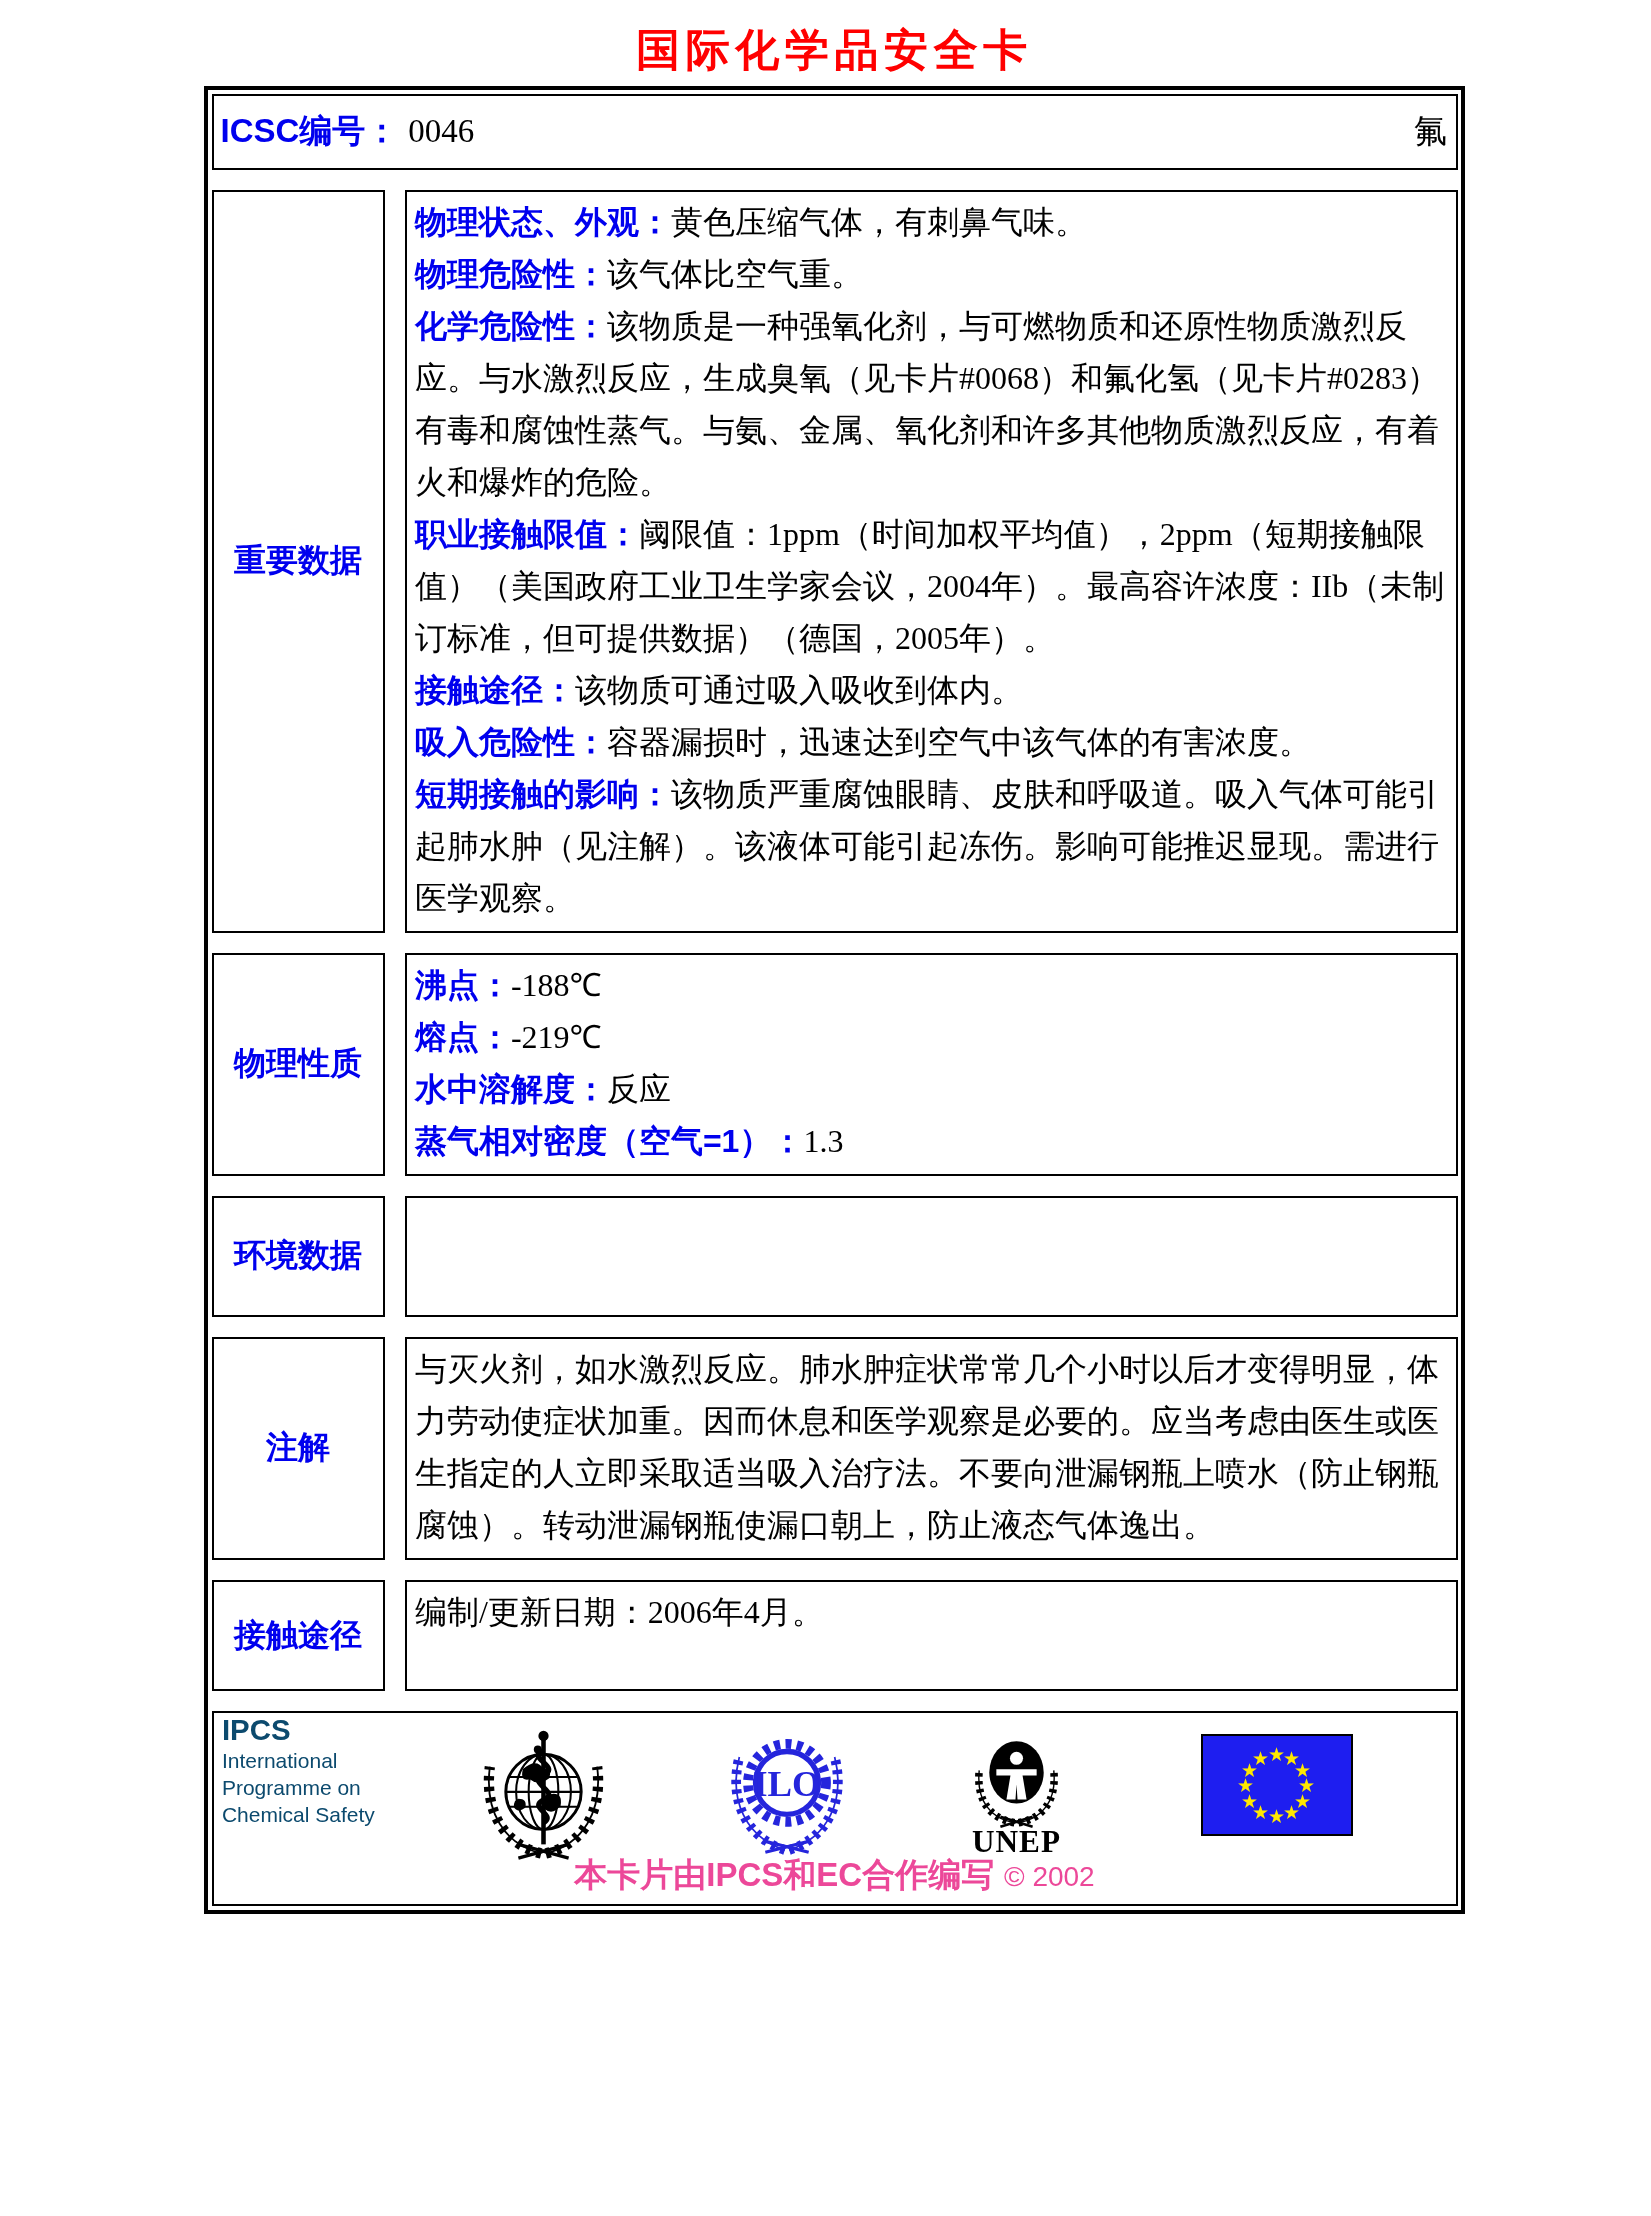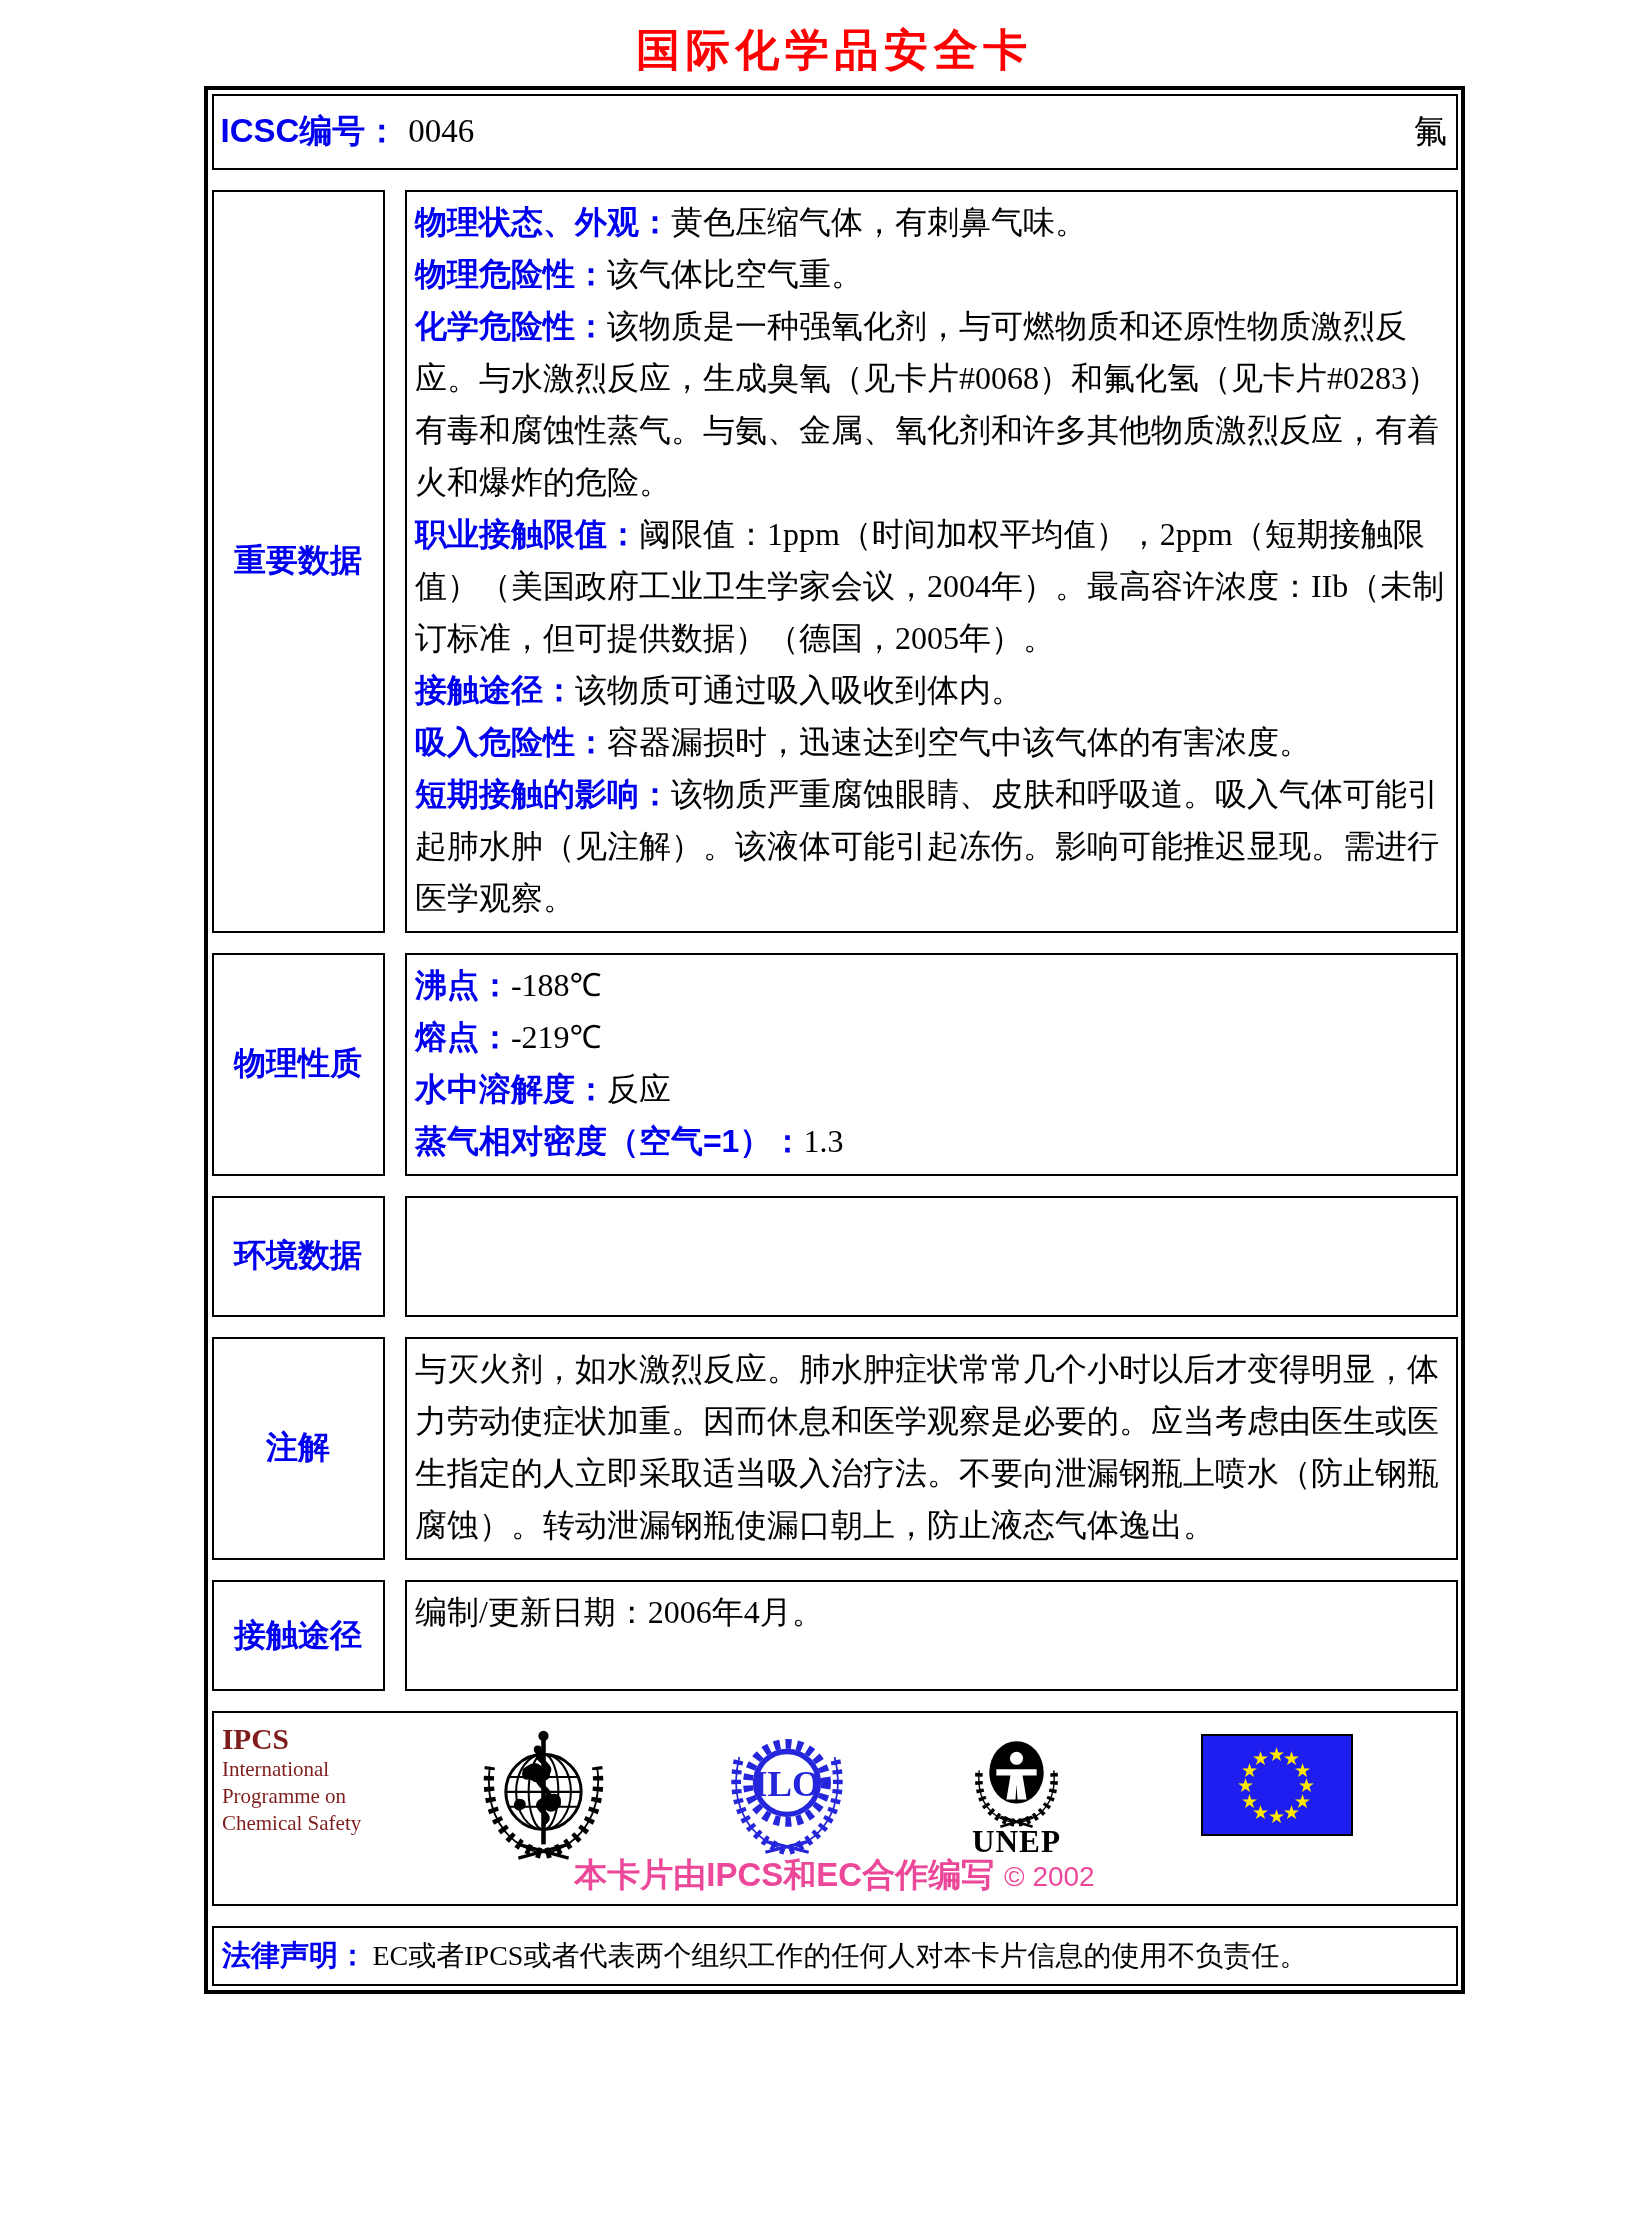--- a/index.html
+++ b/index.html
@@ -24,22 +24,22 @@
               padding:0 8.4px 0 7px;font-size:33px;}
   .header-row .hleft{display:flex;align-items:center;}
   .header-row .num{font-family:"Liberation Serif",serif;margin-left:9.8px;color:#000;}
   .header-row .chem{font-family:"Liberation Serif",serif;color:#000;}
   .r-important{min-height:740px;}
   .r-physical{min-height:188px;}
   .r-env{min-height:121px;}
   .r-notes{min-height:198px;}
   .r-add{min-height:111px;}
   .footer-cell{min-height:195px;position:relative;}
-  .ipcs-block{position:absolute;left:8.4px;top:9px;
-              font-family:Liberation Serif, serif;color:#7f1d1d;font-size:21px;line-height:27px;}
+  .ipcs-block{position:absolute;left:8.4px;top:0;
+              font-family:Liberation Sans, sans-serif;color:#0c4a6e;font-size:21px;line-height:27px;}
   .ipcs-acronym{font-weight:bold;font-size:29.4px;line-height:34px;}
   .logo{position:absolute;}
   .who-logo{left:261px;top:9.8px;}
   .ilo-logo{left:508px;top:11.2px;}
   .unep-logo{left:742px;top:7px;}
   .eu-flag{position:absolute;left:987px;top:21px;width:152px;height:102px;
            background:#1E1EF0;border:2.1px solid #000;box-sizing:border-box;}
   .eu-star{position:absolute;color:#FFE800;font-size:19px;line-height:19px;
            transform:translate(-50%,-50%);font-family:"DejaVu Sans",sans-serif;}
   .caption{position:absolute;left:0;bottom:5.6px;width:100%;text-align:center;
@@ -182,20 +182,16 @@
         <span class="eu-star" style="left:43px;top:49px">★</span>
         <span class="eu-star" style="left:47px;top:34px">★</span>
         <span class="eu-star" style="left:58px;top:22.4px">★</span>
       </div>
 
       <div class="caption">
         <span>本卡片由IPCS和EC合作编写</span><span class="copyright">© 2002</span>
       </div>
     </div>
 
-    <div class="cell full legal-cell">
-      <span class="flabel">法律声明：</span>
-      <span class="ftext">EC或者IPCS或者代表两个组织工作的任何人对本卡片信息的使用不负责任。</span>
-    </div>
 
   </div>
 </div>
 
 
 </body></html>

